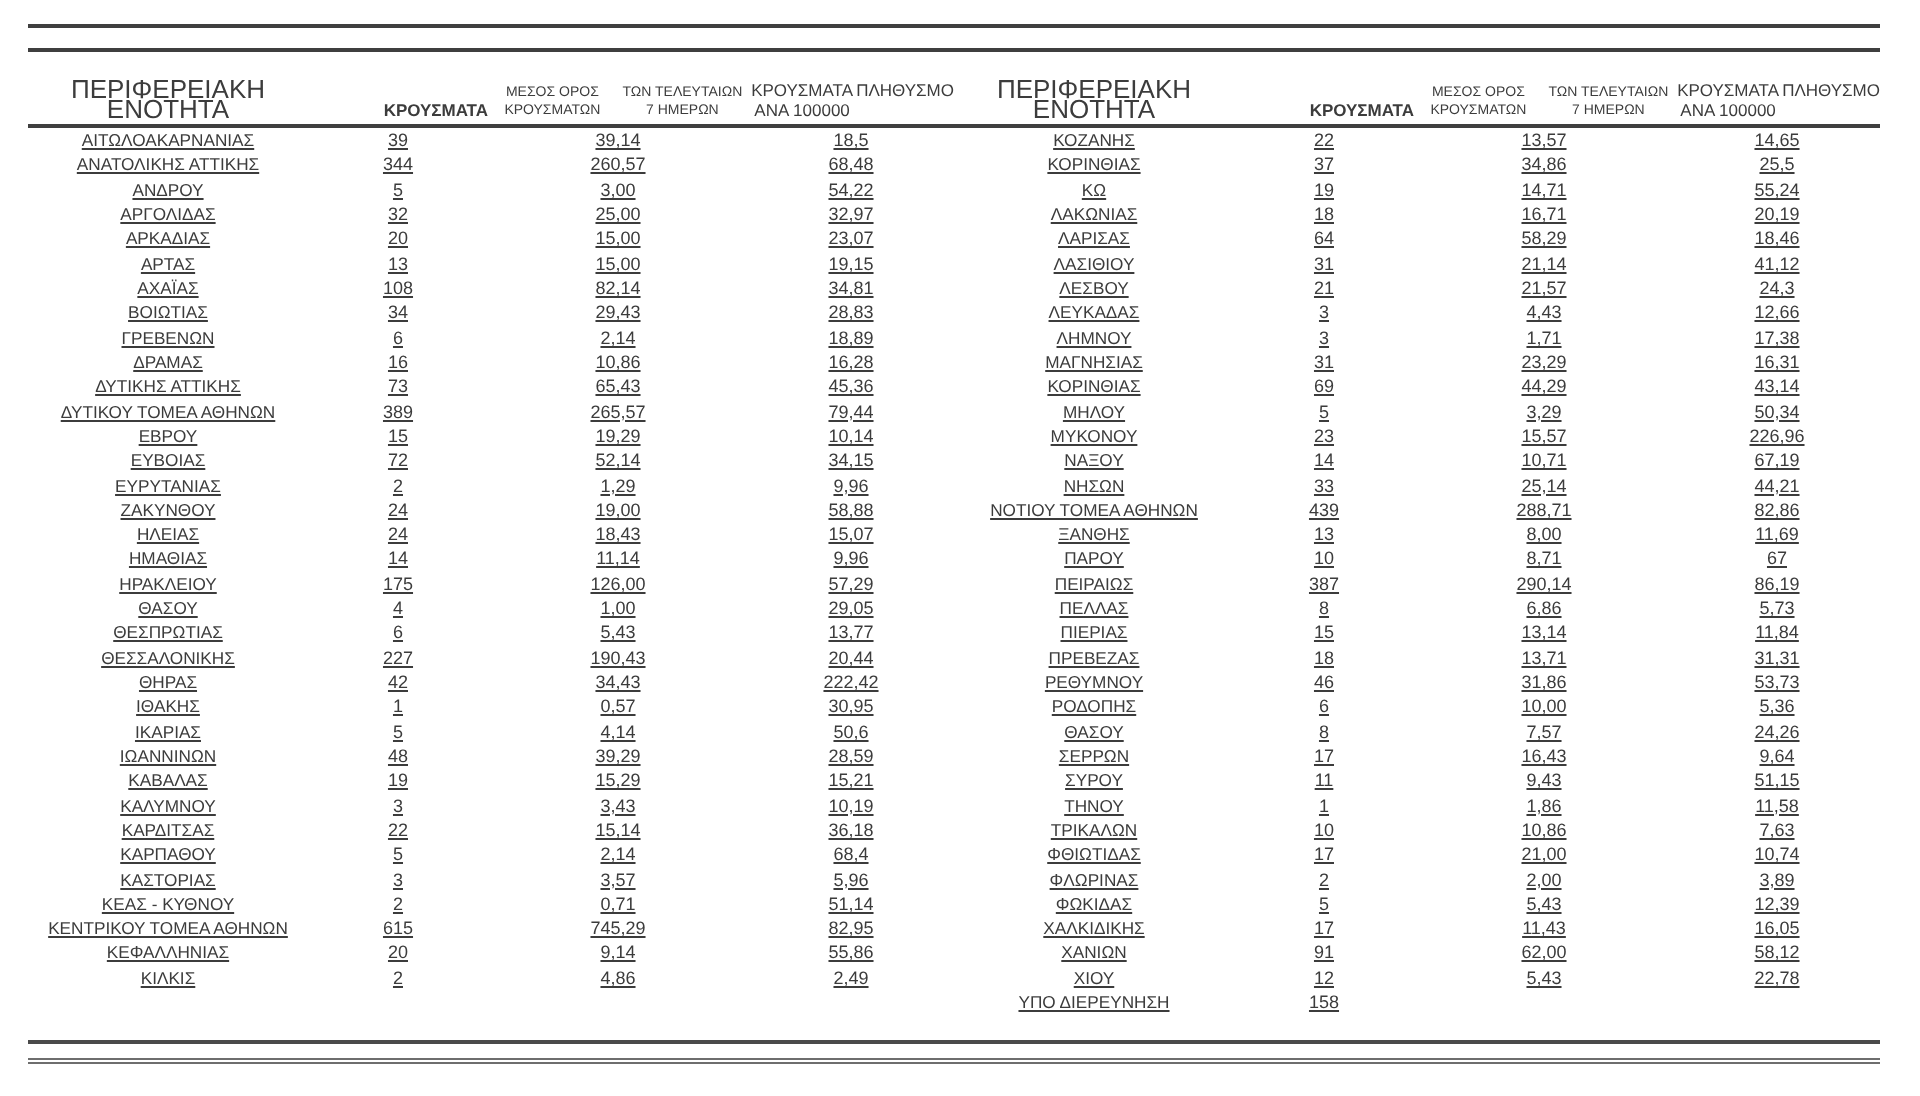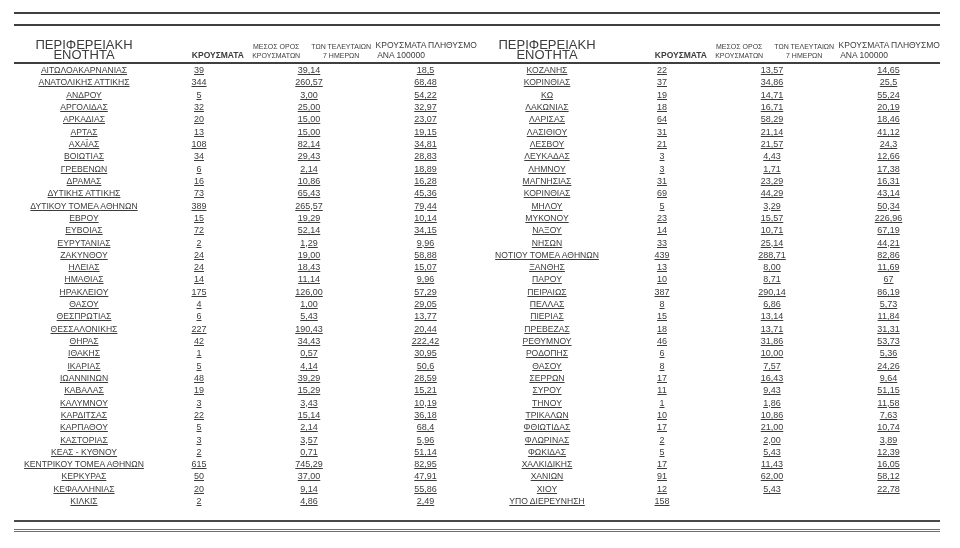--- a/index.html
+++ b/index.html
@@ -282,26 +282,20 @@
     <div class="td per">51,14</div>
   </div>
 
   <div class="trow">
     <div class="td name">ΚΕΝΤΡΙΚΟΥ ΤΟΜΕΑ ΑΘΗΝΩΝ</div>
     <div class="td cases">615</div>
     <div class="td avg">745,29</div>
     <div class="td per">82,95</div>
   </div>
 
-  <div class="trow">
-    <div class="td name">ΚΕΡΚΥΡΑΣ</div>
-    <div class="td cases">50</div>
-    <div class="td avg">37,00</div>
-    <div class="td per">47,91</div>
-  </div>
 
   <div class="trow">
     <div class="td name">ΚΕΦΑΛΛΗΝΙΑΣ</div>
     <div class="td cases">20</div>
     <div class="td avg">9,14</div>
     <div class="td per">55,86</div>
   </div>
 
   <div class="trow">
     <div class="td name">ΚΙΛΚΙΣ</div>

